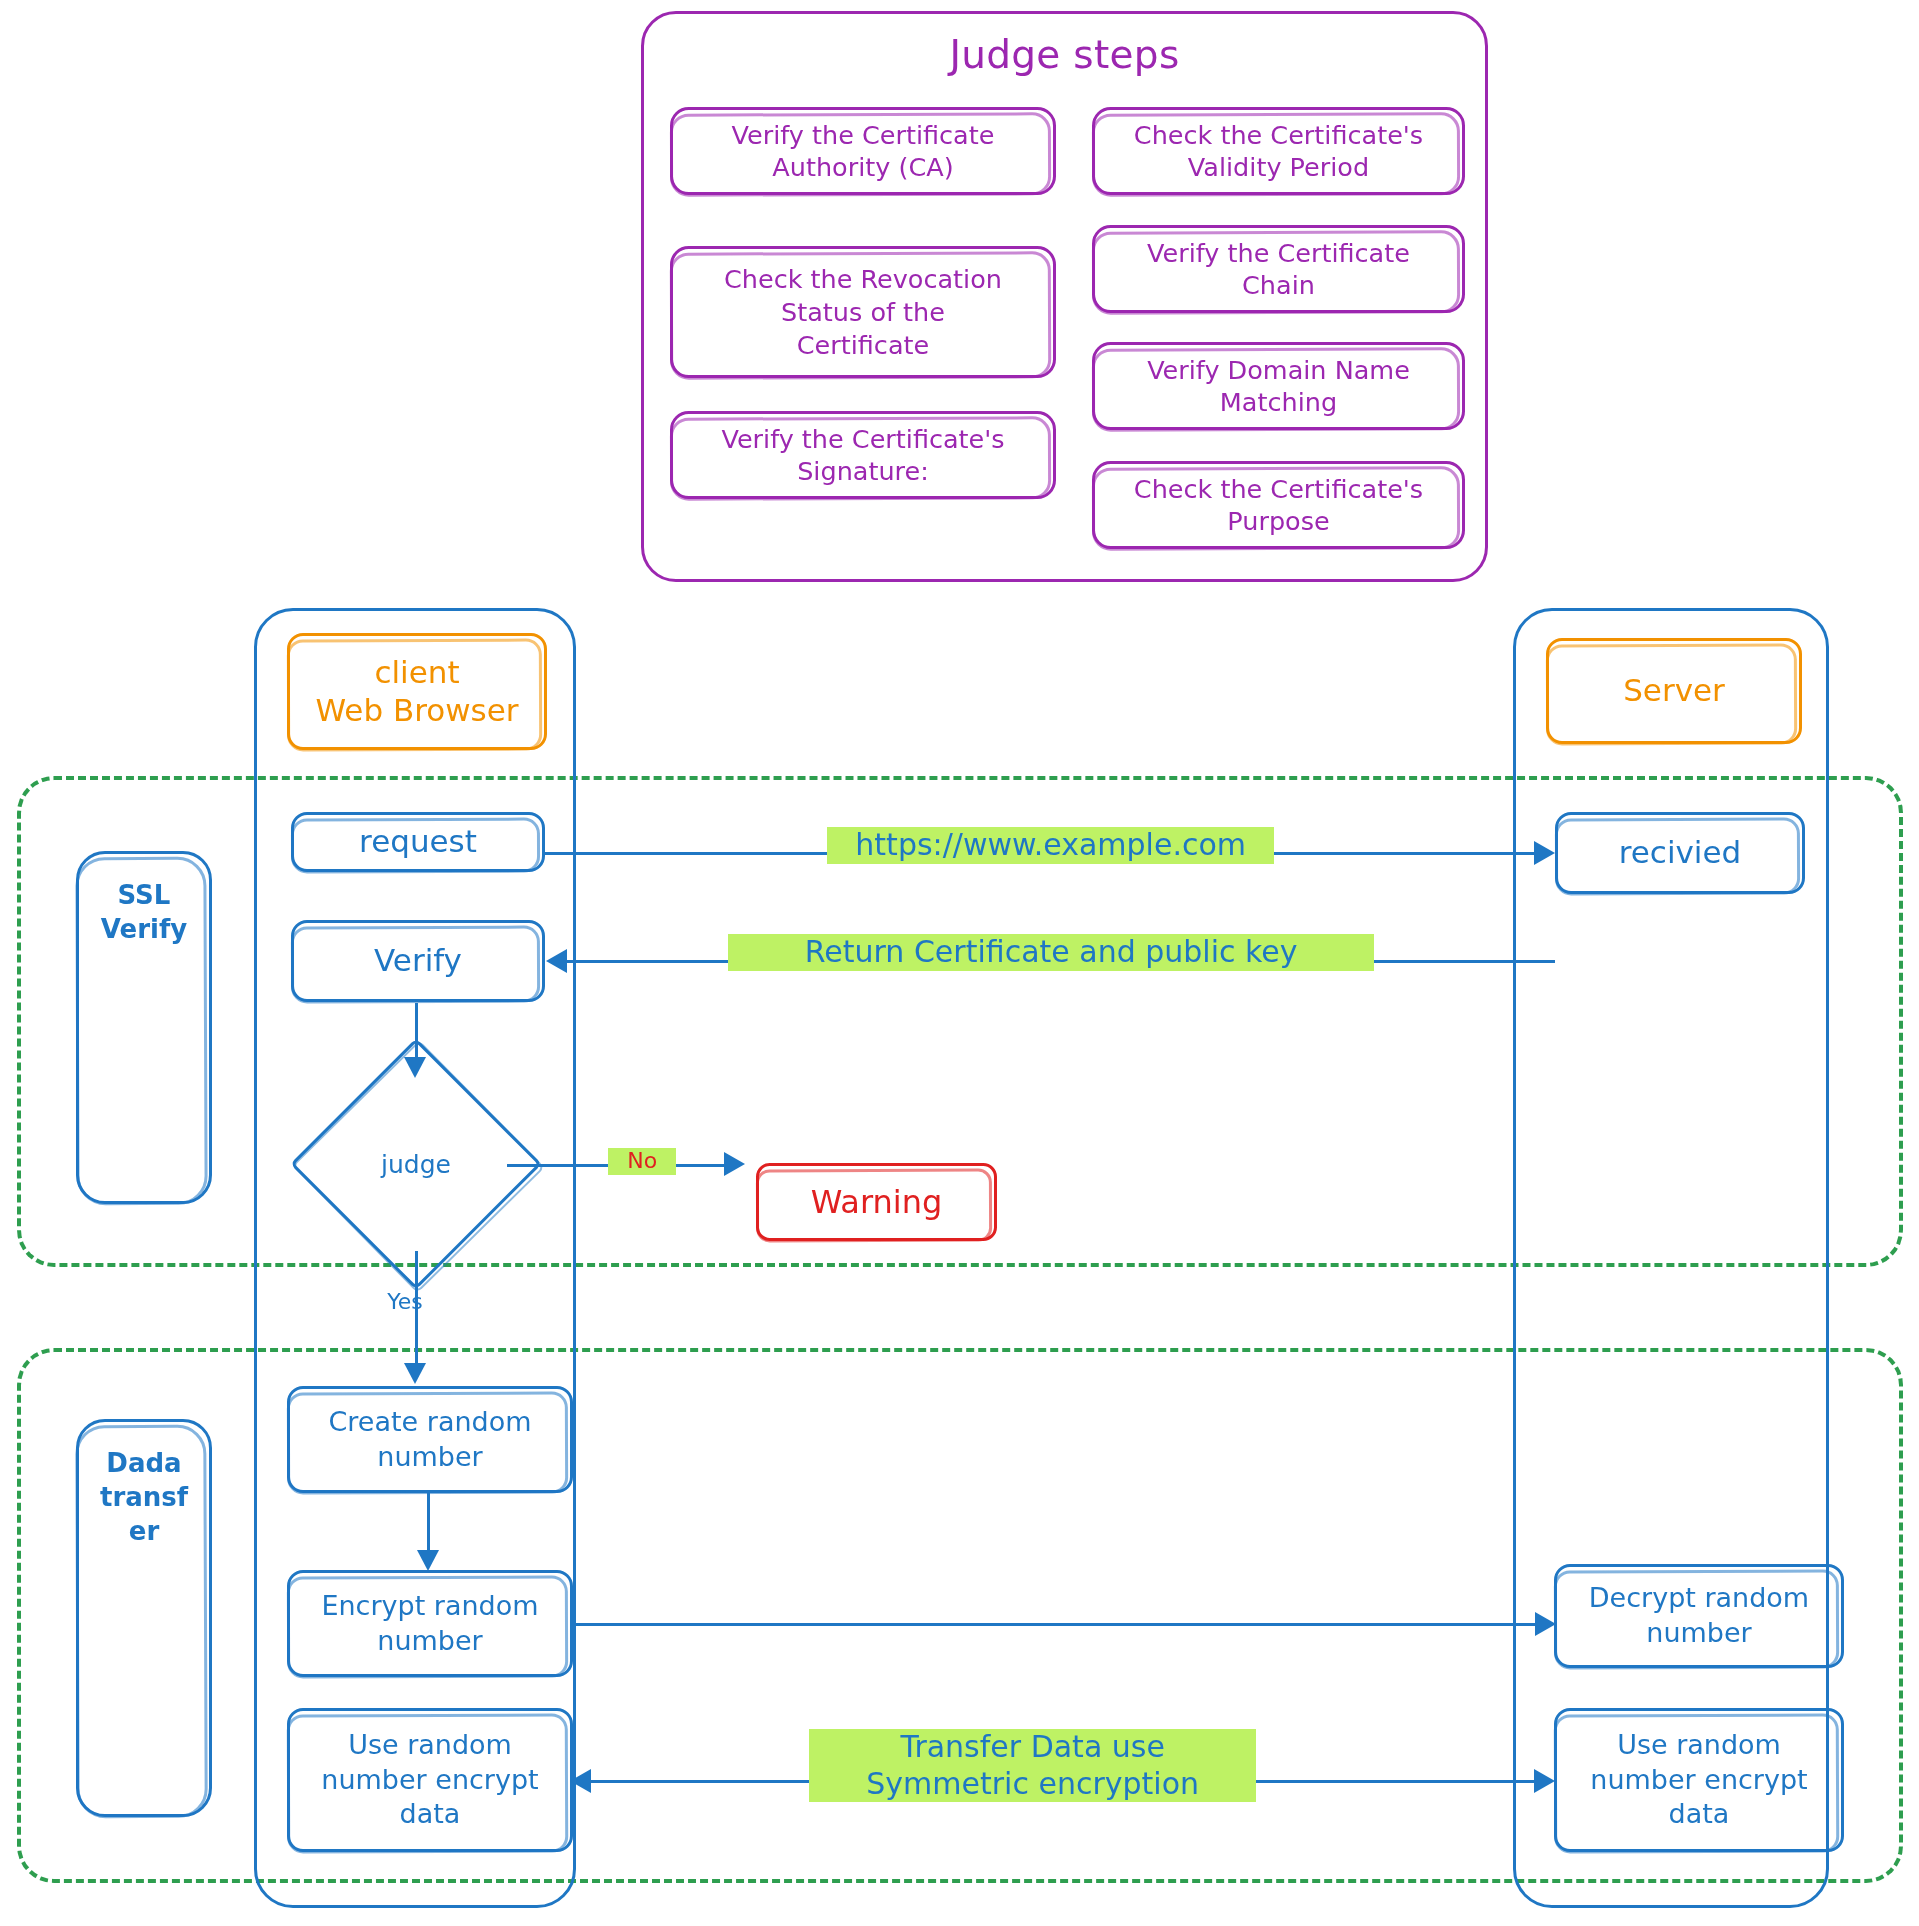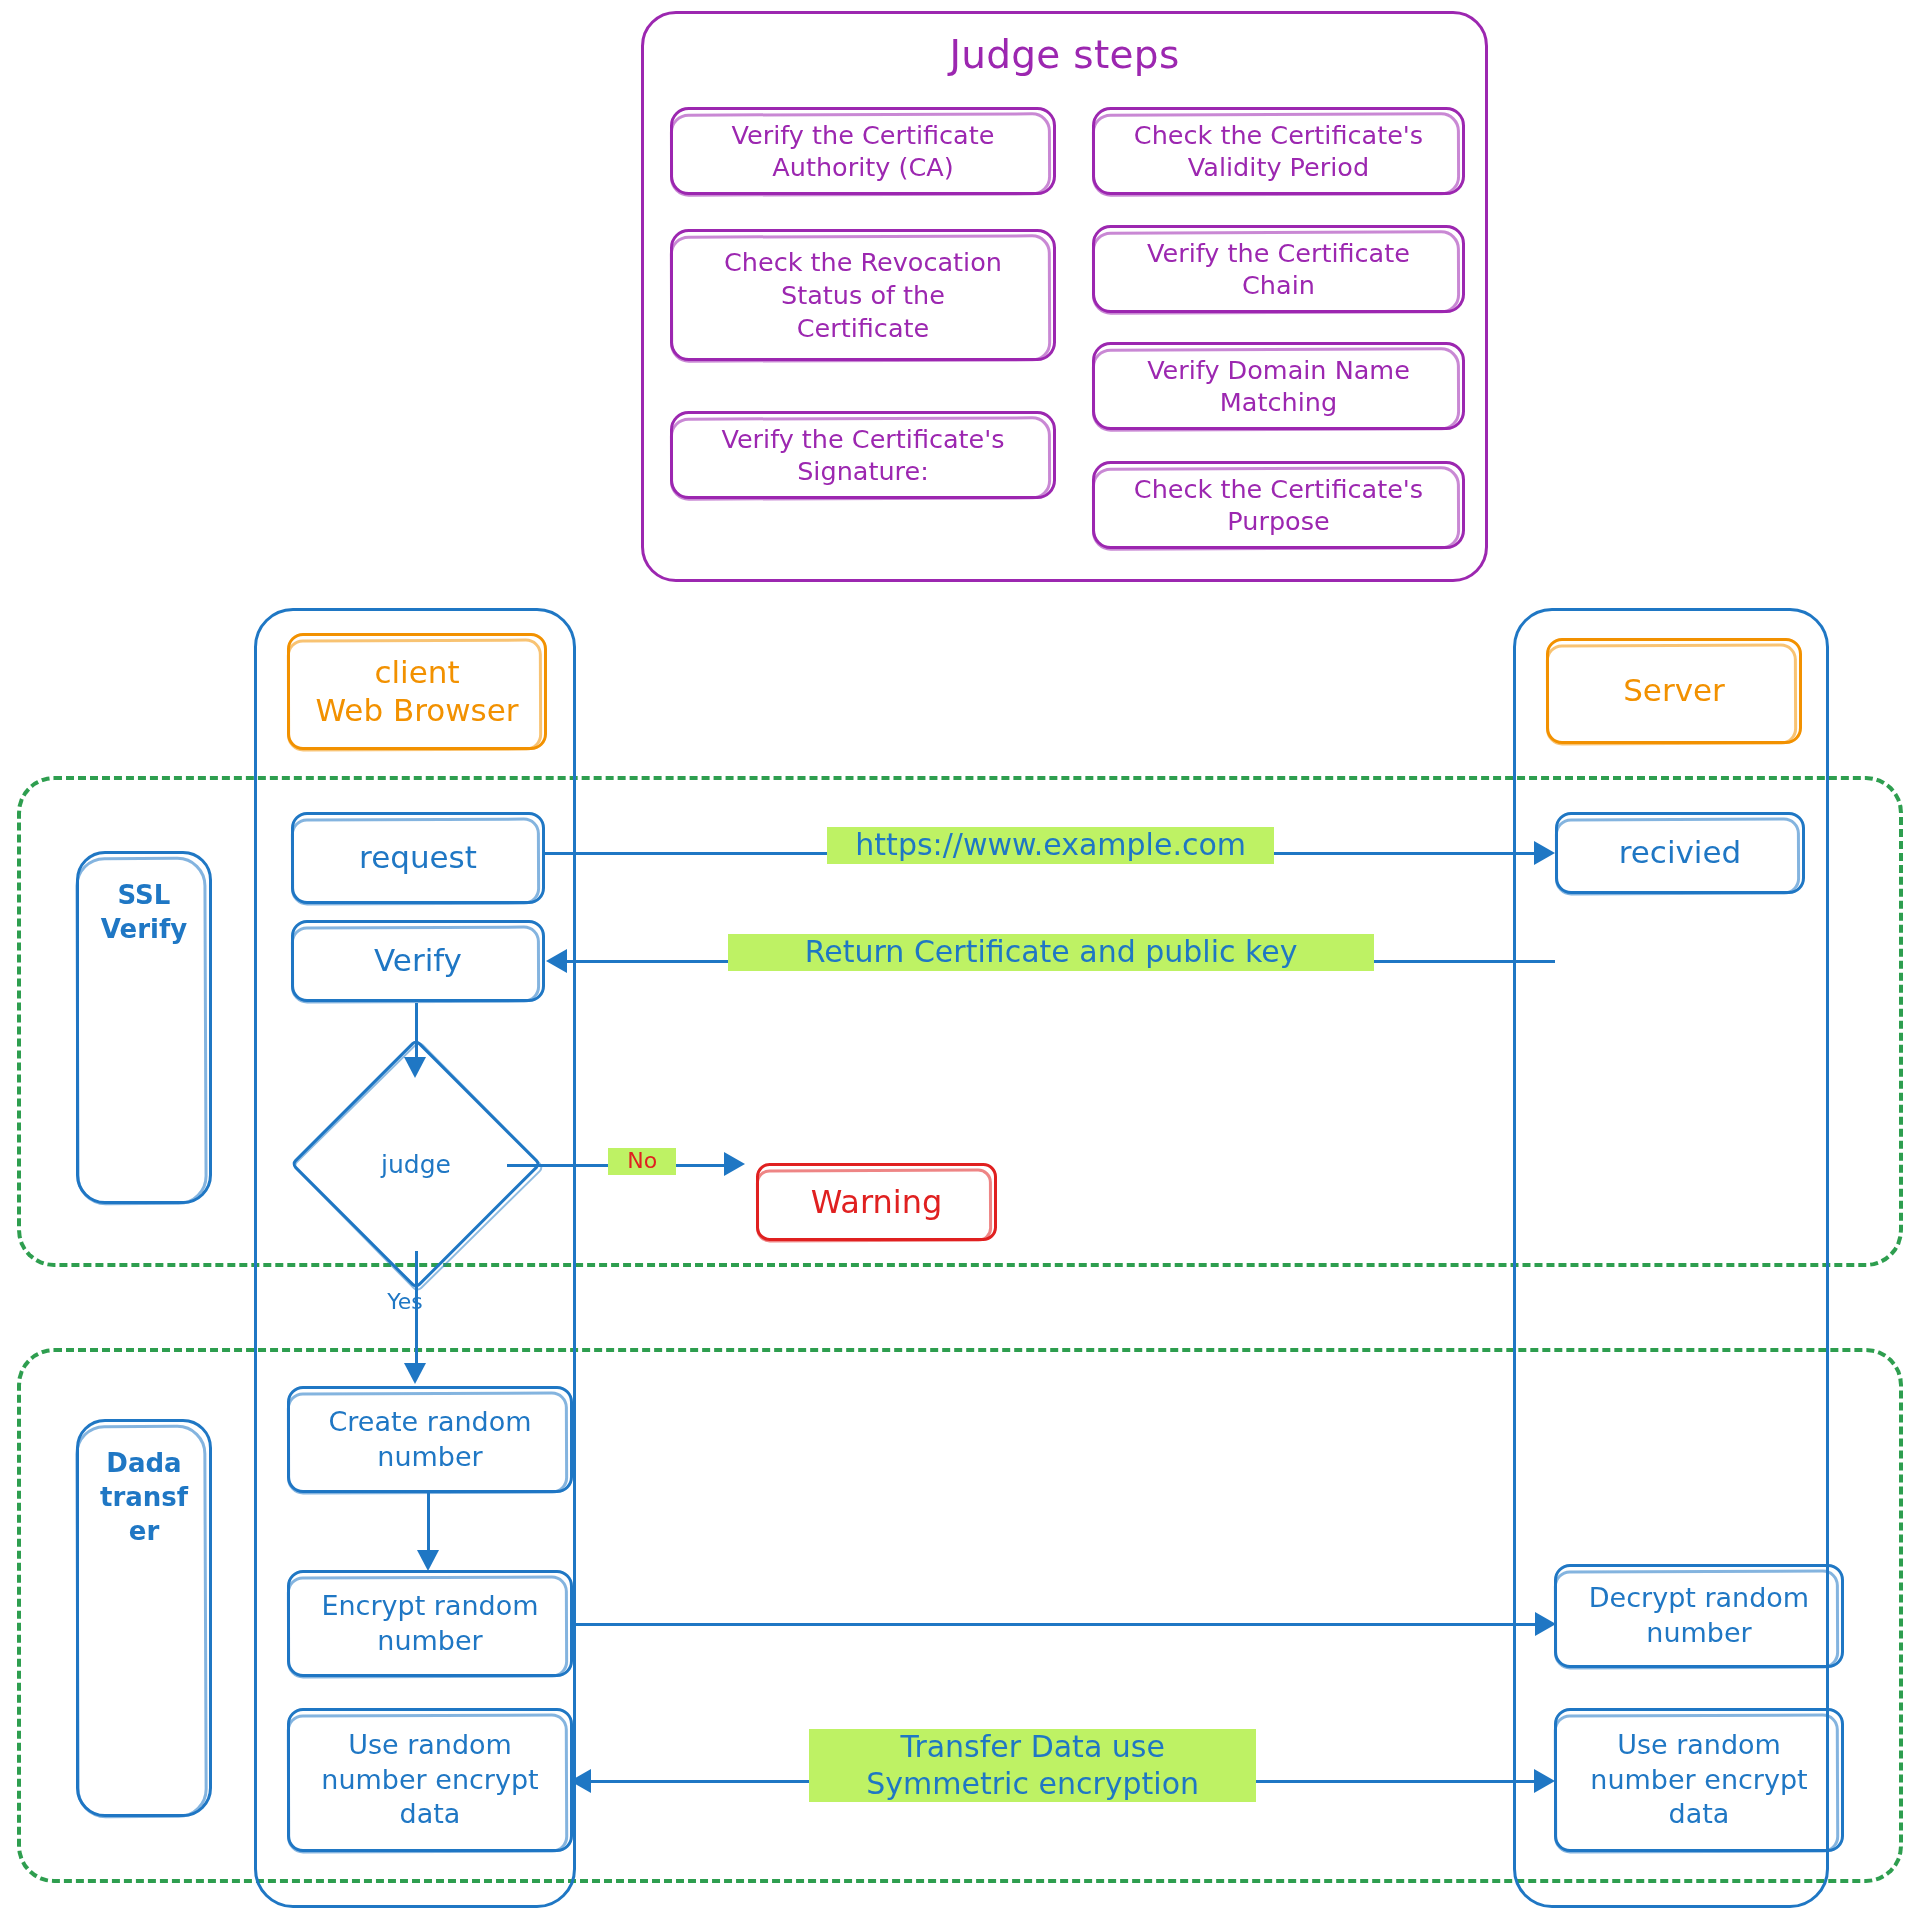--- a/index.html
+++ b/index.html
@@ -118,21 +118,21 @@
     <div class="node purple step rough" style="left:26px;top:93px;width:386px;height:88px;">
       <span class="lbl">Verify the Certificate
 Authority (CA)</span>
     </div>
 
     <div class="node purple step rough" style="left:448px;top:93px;width:373px;height:88px;">
       <span class="lbl">Check the Certificate's
 Validity Period</span>
     </div>
 
-    <div class="node purple step rough" style="left:26px;top:215px;width:386px;height:132px;justify-content:center;">
+    <div class="node purple step rough" style="left:26px;top:232px;width:386px;height:132px;justify-content:center;">
       <span class="lbl">Check the Revocation
 Status of the
 Certificate</span>
     </div>
 
     <div class="node purple step rough" style="left:448px;top:211px;width:373px;height:88px;">
       <span class="lbl">Verify the Certificate
 Chain</span>
     </div>
 
@@ -171,21 +171,21 @@
     <span class="lbl">SSL
 Verify</span>
   </div>
 
   <div class="node blue phase-label rough" style="left:76px;top:1419px;width:136px;height:398px;">
     <span class="lbl">Dada
 transf
 er</span>
   </div>
 
-  <div class="node blue rough" style="left:291px;top:812px;width:254px;height:92px;border-width:3.1px;border-radius:16px;font-size:31px;">
+  <div class="node blue rough" style="left:291px;top:812px;width:254px;height:60px;border-width:3.1px;border-radius:16px;font-size:31px;">
     <span class="lbl">request</span>
   </div>
 
   <div class="hline" style="left:545px;top:852px;width:991px;"></div>
   <div class="arrow-r" style="left:1534px;top:841px;"></div>
   <div class="edge-label" style="left:827px;top:827px;width:435px;">https://www.example.com</div>
 
   <div class="node blue rough" style="left:1555px;top:812px;width:250px;height:82px;border-width:3.1px;border-radius:16px;font-size:31px;">
     <span class="lbl">recivied</span>
   </div>

